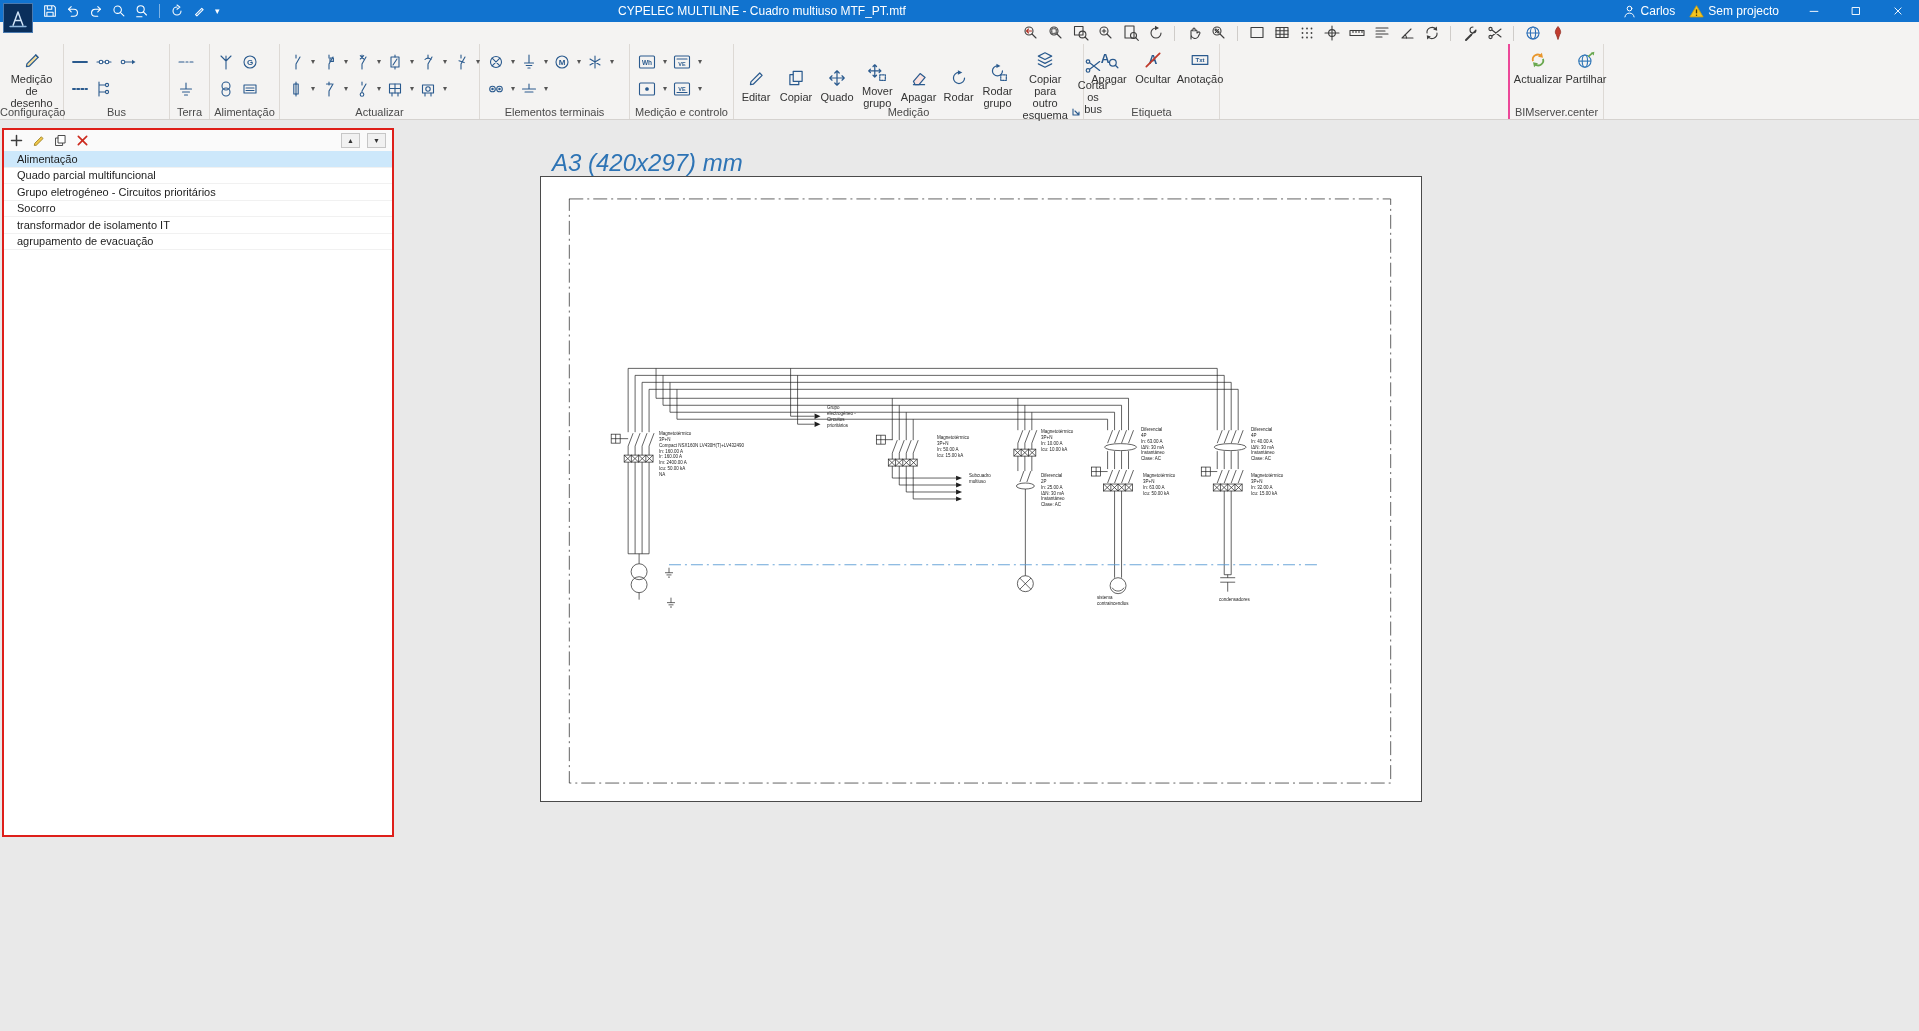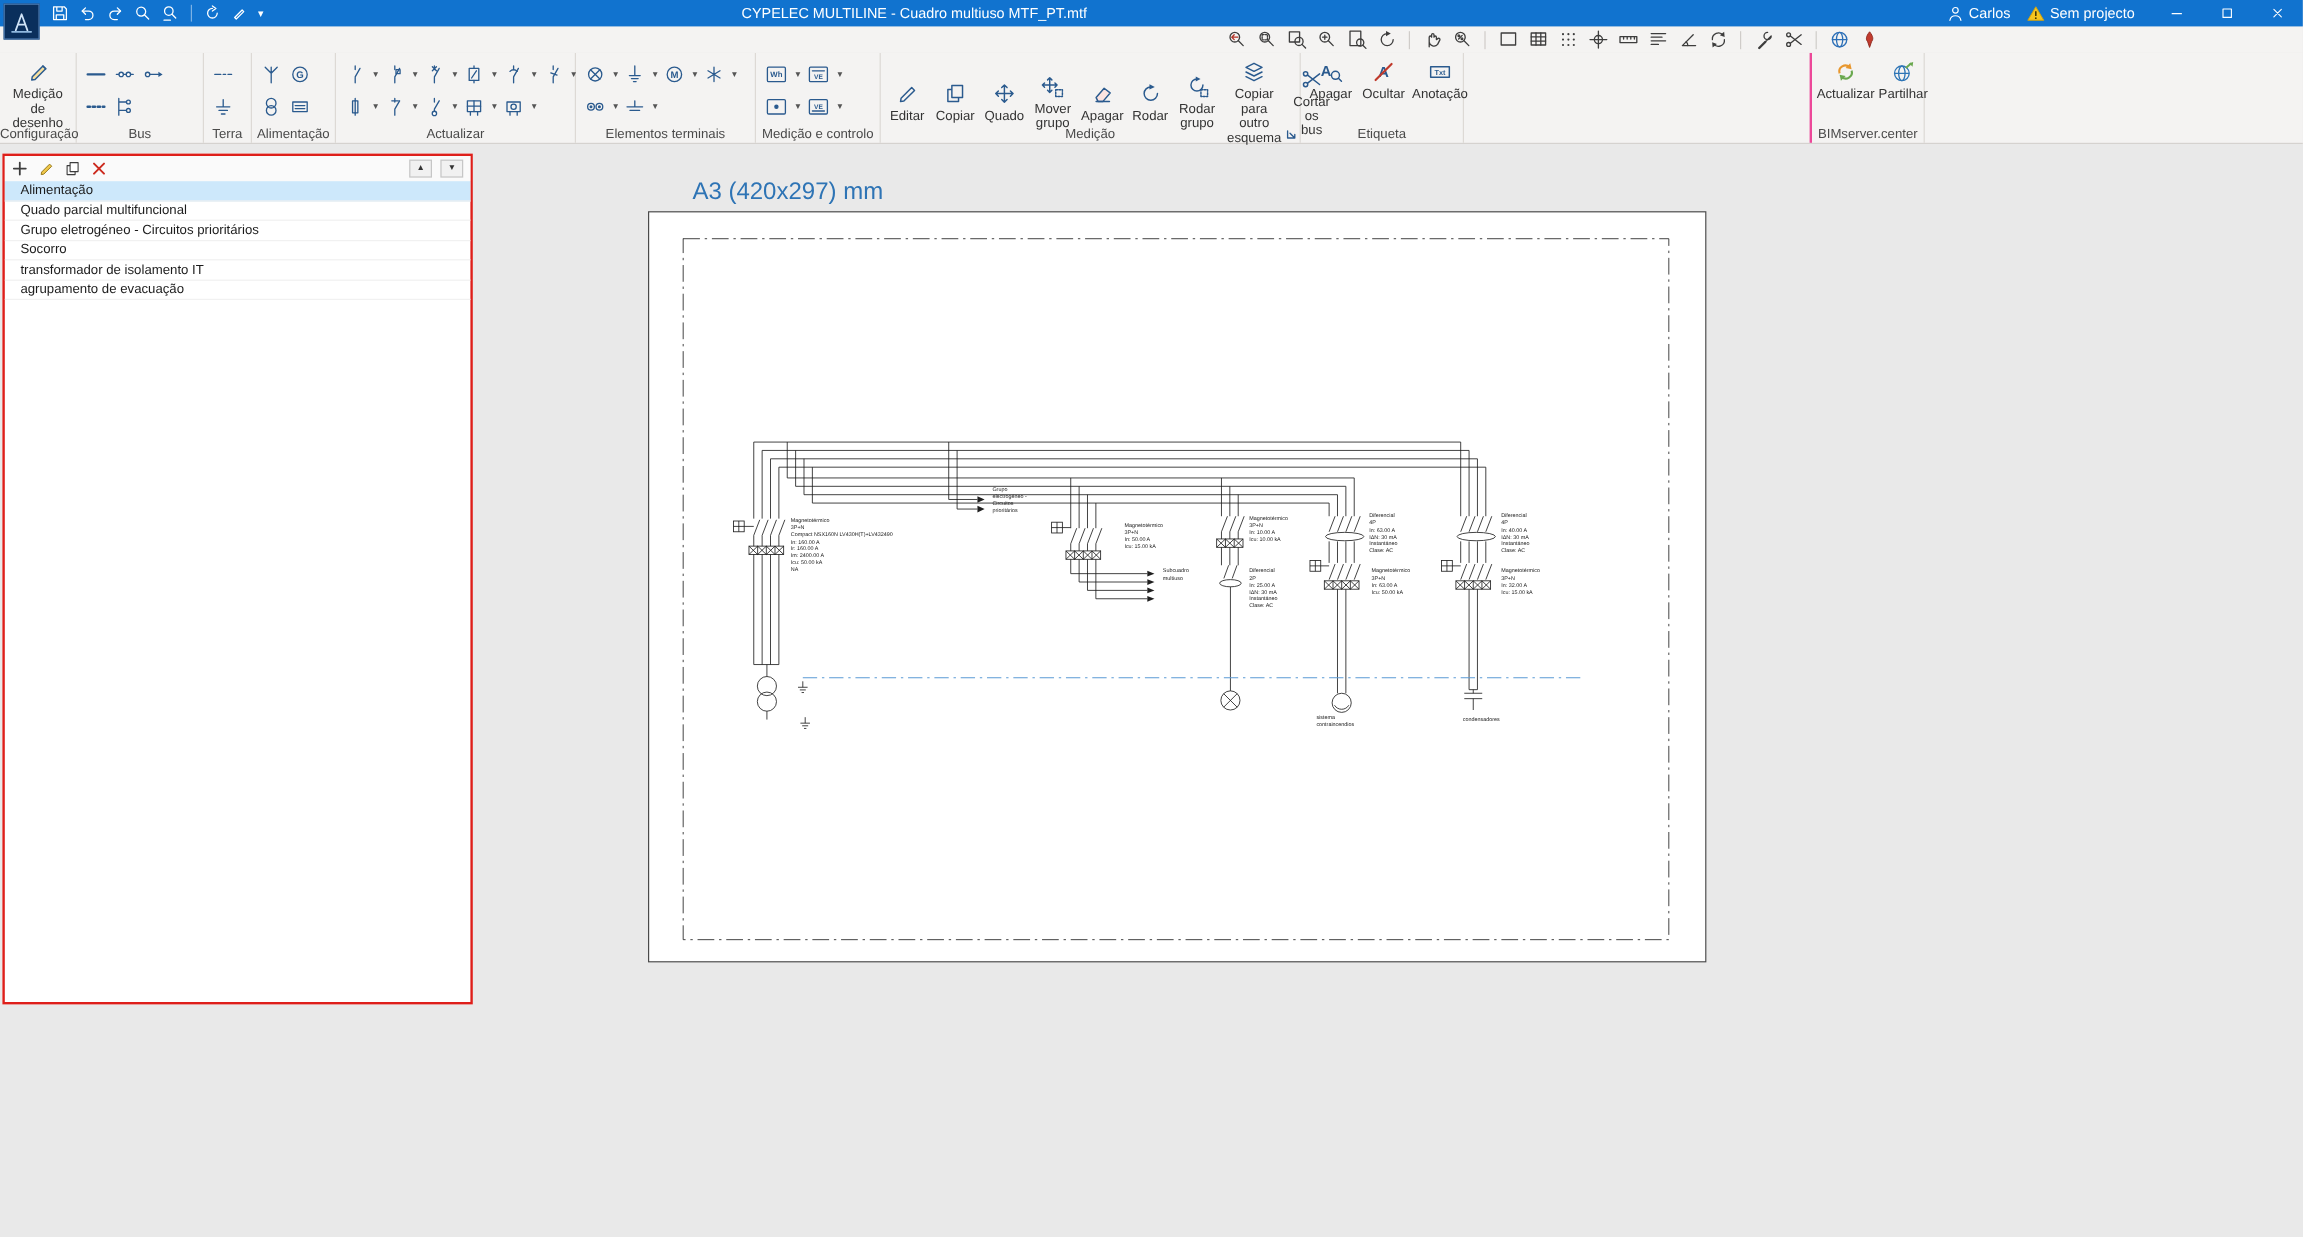--- a/index.html
+++ b/index.html
@@ -53,21 +53,21 @@
   .sbt { width:17px; height:17px; display:flex; align-items:center; justify-content:center; }
   .sb-spacer { flex:1; }
   .sb-move { width:19px; height:15px; border:1px solid #c6c6c6; background:#f1f1f1; display:flex;
     align-items:center; justify-content:center; font-size:7px; color:#333; margin-right:2px; }
   .sb-list { }
   .sb-item { height:16.5px; display:flex; align-items:center; padding-left:13px; font-size:11px;
     color:#1c1c1c; border-bottom:1px solid #f1f1f1; white-space:nowrap; }
   .sb-item.selected { background:#cde8fb; }
 
   
-  .sheet-title { position:absolute; left:577px; top:149px; font-size:20px; color:#2e74b5; z-index:3; }
+  .sheet-title { position:absolute; left:552px; top:149px; font-size:24px; color:#2e74b5; z-index:3;font-style:italic; }
   .sheet { position:absolute; left:540px; top:176px; width:882px; height:626px; background:#fff;
     border:1px solid #4a4a4a; z-index:2; }
   .schem { position:absolute; left:0; top:0; width:880px; height:624px;
     stroke:#1f1f1f; stroke-width:0.7; fill:none; }
   .fillk { fill:#1f1f1f; stroke:none; }
   .slabel { position:absolute; font-size:4.5px; line-height:1.3; color:#1a1a1a; white-space:pre-line; z-index:4; }
 </style>
 </head>
 <body>
 

